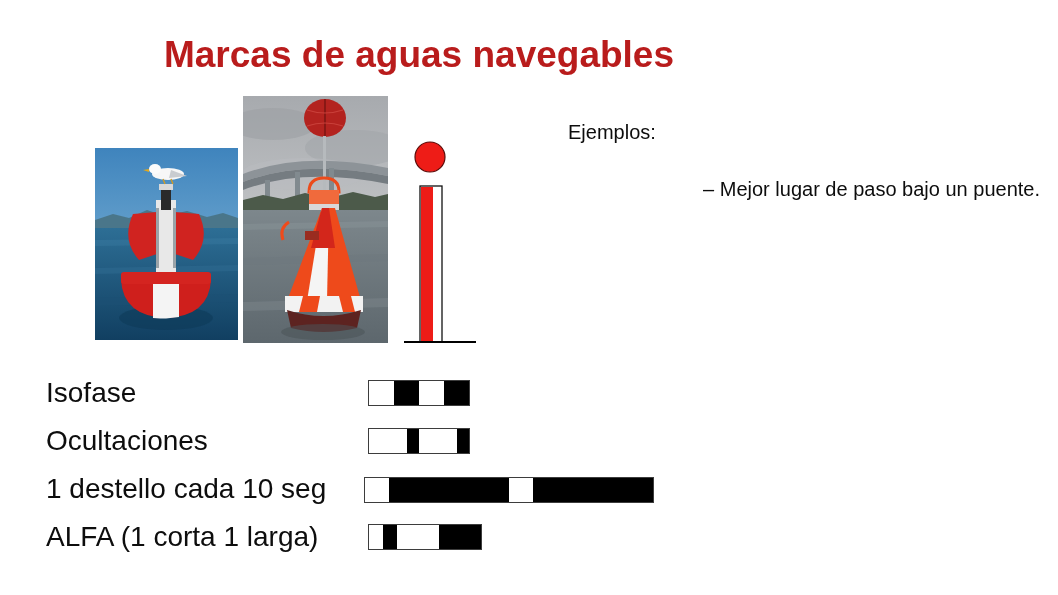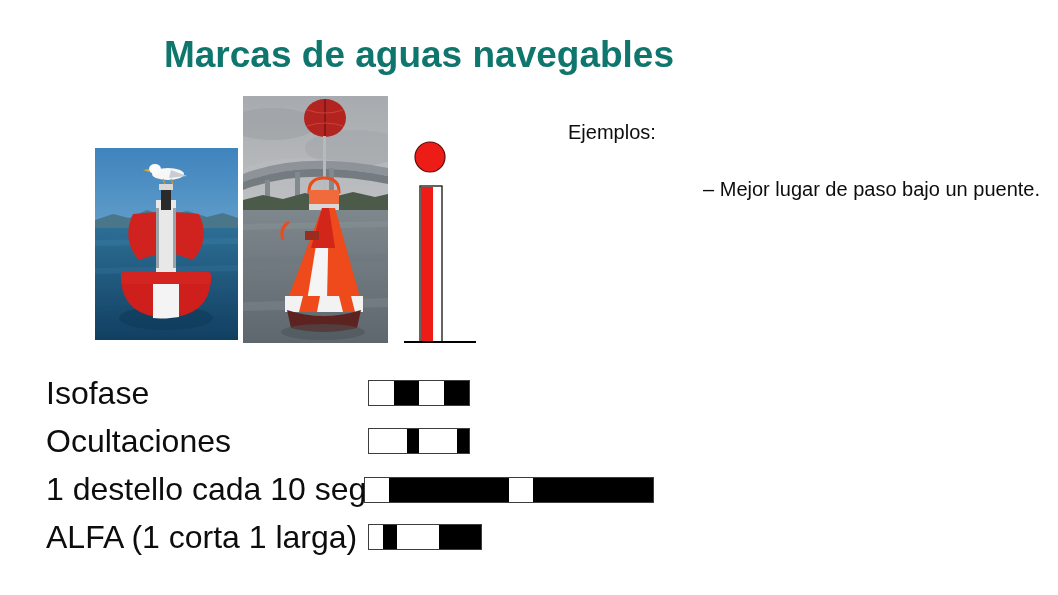--- a/index.html
+++ b/index.html
@@ -18,21 +18,21 @@
 
   
   #slide-title {
     position: absolute;
     left: 0;
     top: 34px;
     width: 838px;
     text-align: center;
     font-size: 37px;
     font-weight: bold;
-    color: #0f766e;
+    color: #b91c1c;
     letter-spacing: 0px;
   }
 
   
   .photo {
     position: absolute;
     overflow: hidden;
   }
   #photo-buoy-gull {
     left: 95px;
@@ -78,21 +78,21 @@
     width: 640px;
   }
   .light-row {
     position: relative;
     height: 48px;
   }
   .light-label {
     position: absolute;
     left: 0;
     top: 0;
-    font-size: 32px;
+    font-size: 28px;
     line-height: 30px;
     white-space: nowrap;
     color: #0d0d0d;
   }
   .light-bar {
     position: absolute;
     top: 2px;
     height: 26px;
     border: 1px solid #3d3d3d;
     box-sizing: border-box;

